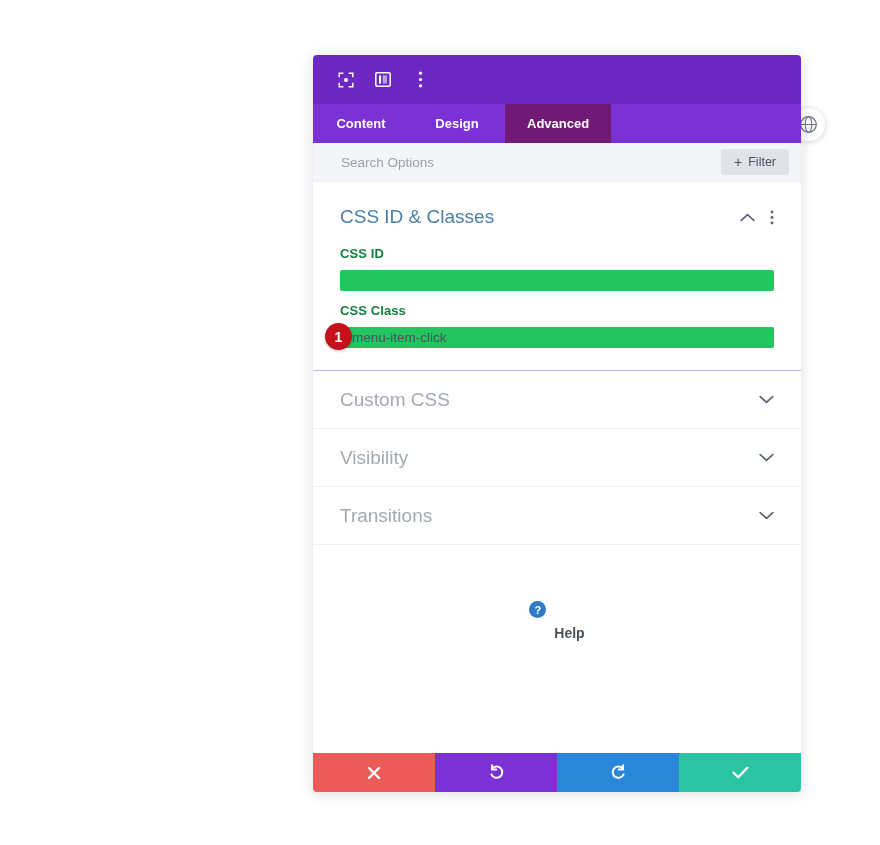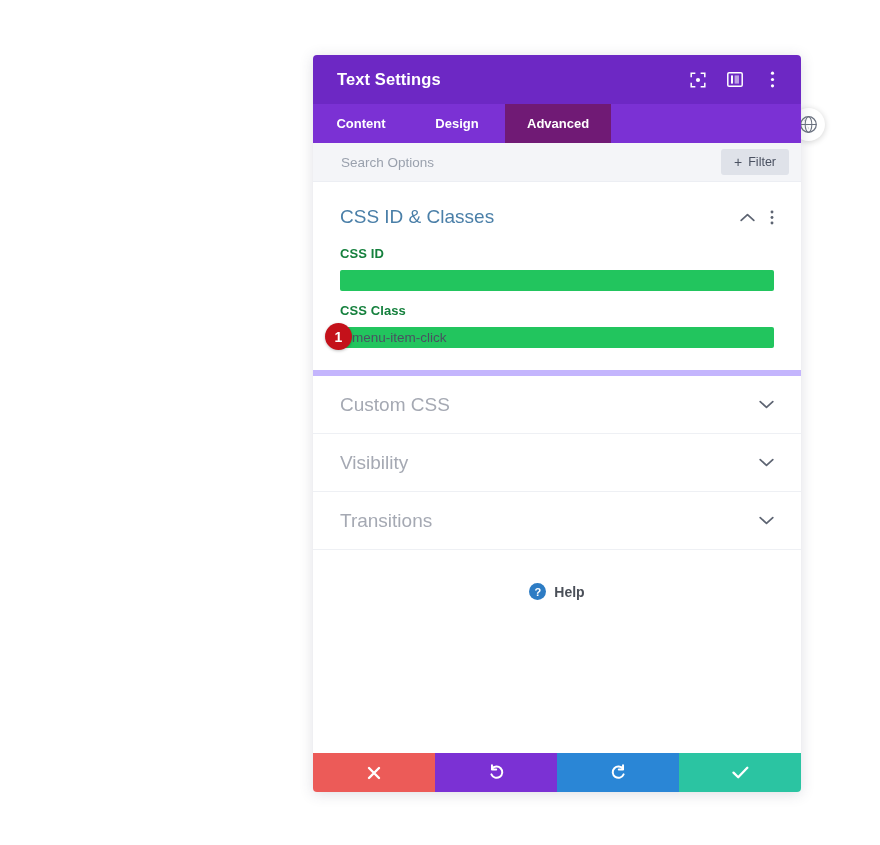--- a/index.html
+++ b/index.html
@@ -134,21 +134,21 @@
   .filter-plus { font-size: 14px; line-height: 1; }
 
   
   .panel-body {
     flex: 1 1 auto;
     background: #ffffff;
     overflow-y: auto;
   }
 
   
-  .section-open { border-bottom: 6px solid #c4b5fd; padding-bottom: 22px; }
+  .section-open { border-bottom: 1px solid #c4b5fd; padding-bottom: 22px; }
   .section-head {
     display: flex;
     align-items: center;
     padding: 24px 27px 6px 27px;
   }
   .section-head-title {
     flex: 1 1 auto;
     color: #4a7fa8;
     font-size: 19px;
     font-weight: normal;
@@ -226,21 +226,21 @@
     height: 17px;
     border-radius: 50%;
     background: #2d7cc4;
     color: #ffffff;
     font-size: 11px;
     font-weight: bold;
     display: flex;
     align-items: center;
     justify-content: center;
   }
-  .help-label { font-size: 14px; color: #4a4f58; font-weight: bold; }
+  .help-label { font-size: 14px; color: #4a4f58; font-weight: bold; margin-top: 47px; }
 
   
   .panel-footer {
     height: 39px;
     display: flex;
     flex: 0 0 auto;
   }
   .fbtn {
     flex: 1 1 0;
     display: flex;
@@ -265,21 +265,20 @@
       <ellipse cx="10" cy="10" rx="3.5" ry="8.2" fill="none" stroke="#6b7280" stroke-width="1.1"></ellipse>
       <line x1="1.8" y1="10" x2="18.2" y2="10" stroke="#6b7280" stroke-width="1.1"></line>
       <path d="M5 4.6 Q8 6.4 7 9 Q9 9.6 8.6 12 Q11 13 10.6 15.4" fill="#6b7280" opacity="0.55"></path>
     </svg>
   </span>
 </div>
 
 <div class="panel">
 
   <div class="panel-header">
-    <div class="panel-title">Text Settings</div>
     <div class="header-icons">
       <span class="hicon">
         <svg width="16" height="16" viewBox="0 0 16 16">
           <path d="M1.2 4.6V1.2h3.4M11.4 1.2h3.4v3.4M14.8 11.4v3.4h-3.4M4.6 14.8H1.2v-3.4" fill="none" stroke="#ffffff" stroke-width="1.5" stroke-linecap="square"></path>
           <circle cx="8" cy="8" r="2.1" fill="#ffffff"></circle>
         </svg>
       </span>
       <span class="hicon">
         <svg width="16" height="15" viewBox="0 0 16 15">
           <rect x="0.8" y="0.8" width="14.4" height="13.4" rx="1.3" fill="none" stroke="#ffffff" stroke-width="1.5"></rect>

